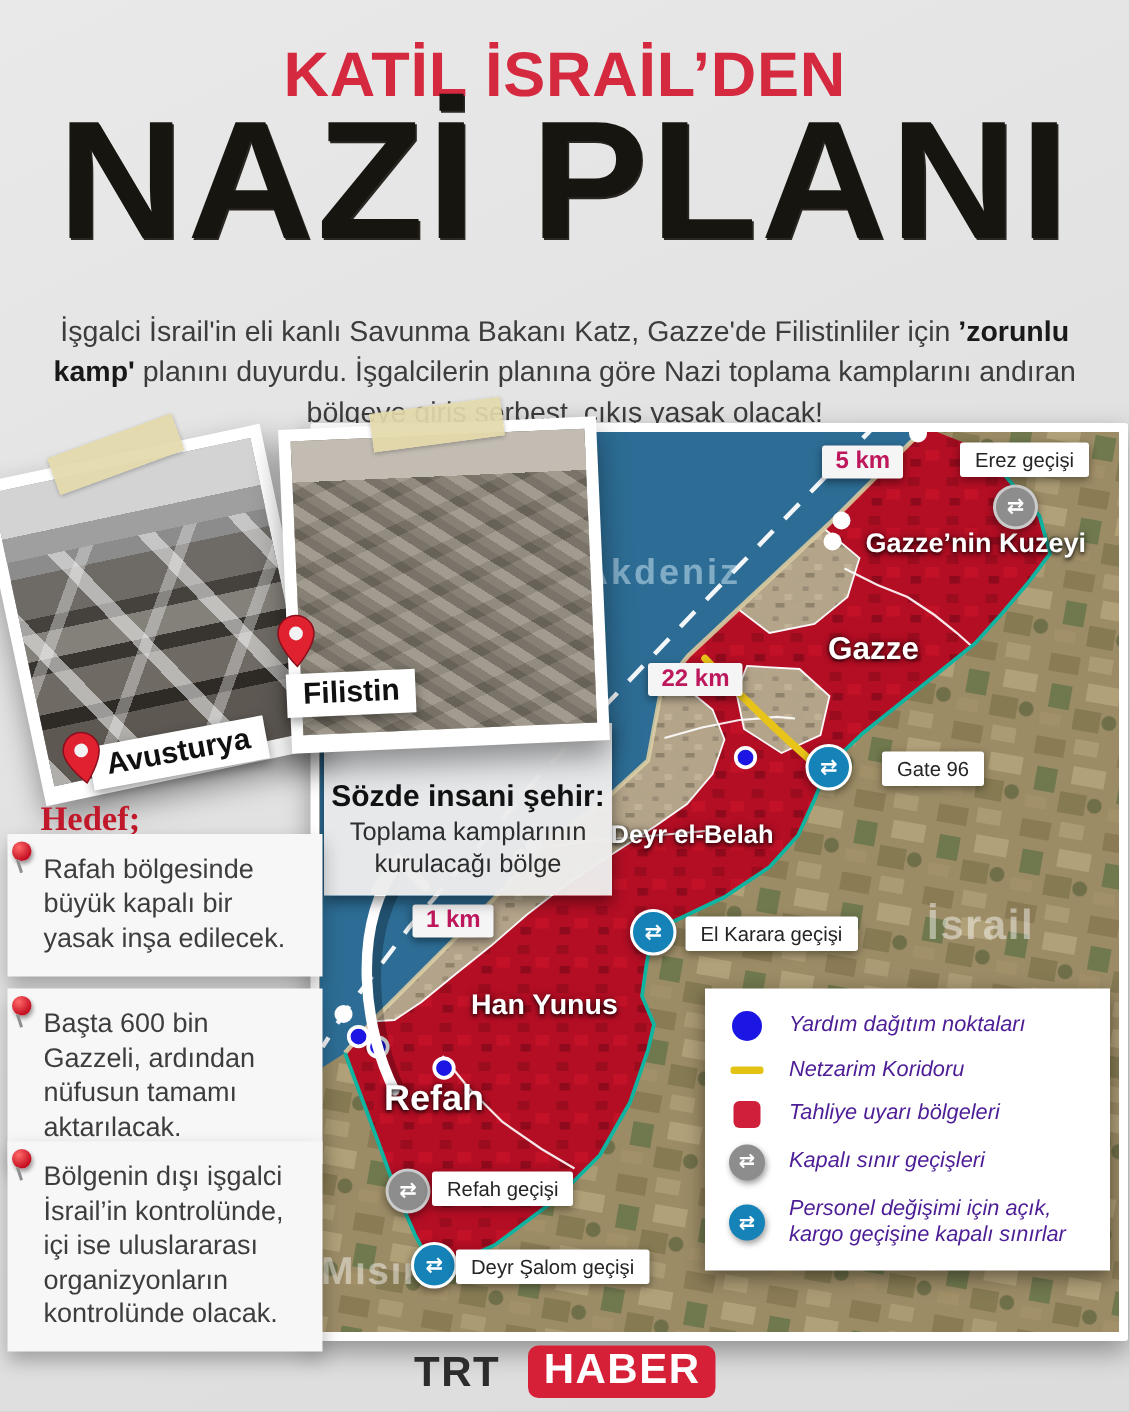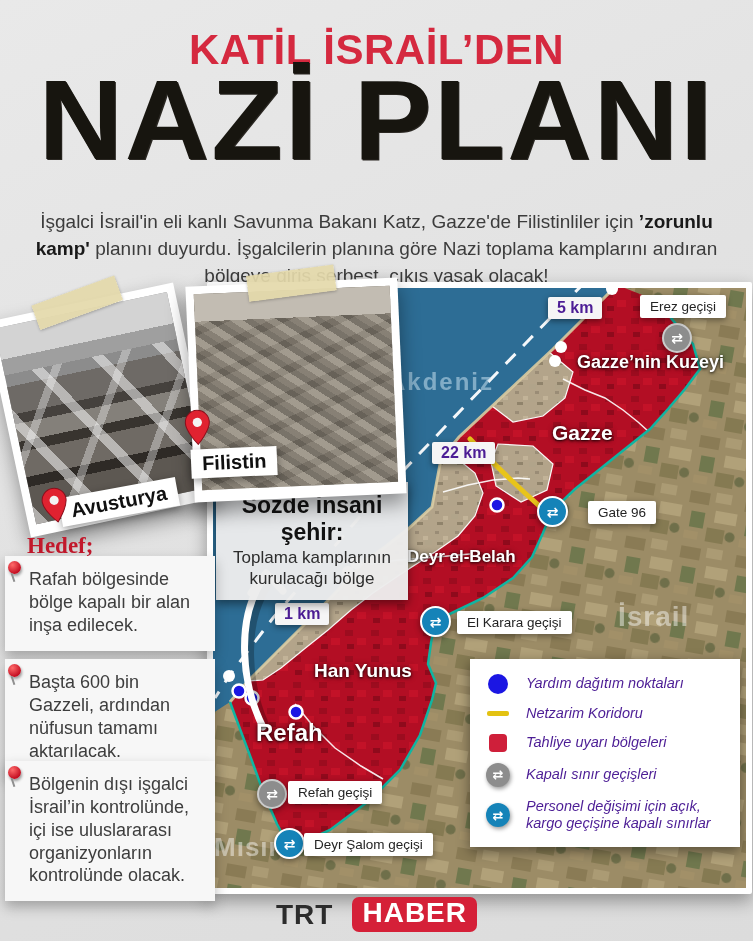--- a/index.html
+++ b/index.html
@@ -18,32 +18,32 @@
   .intro b{color:#191919;}
   
   .map-card{position:absolute;left:207px;top:282px;width:533px;height:600px;
             background:#fff;padding:6px;box-shadow:0 7px 18px rgba(0,0,0,.35);border-radius:2px;}
   .map-inner{position:relative;width:533px;height:600px;overflow:hidden;background:#9c8c66;}
   .map-svg{position:absolute;left:0;top:0;}
   .mlabel{position:absolute;color:#fff;font-weight:800;white-space:nowrap;
           text-shadow:0 1px 3px rgba(0,0,0,.85),0 0 6px rgba(0,0,0,.4);}
   .sea-label{color:rgba(198,224,238,.55);font-size:24px;letter-spacing:2px;text-shadow:none;}
   .ghost-label{color:rgba(255,255,255,.45);text-shadow:none;letter-spacing:1px;}
-  .dist{position:absolute;background:#f5f5f5;color:#4c1d95;font-weight:800;font-size:16px;
+  .dist{position:absolute;background:#f5f5f5;color:#be185d;font-weight:800;font-size:16px;
         padding:2px 9px;border-radius:2px;box-shadow:0 2px 6px rgba(0,0,0,.45);white-space:nowrap;}
   .xlabel{position:absolute;background:#fff;color:#242424;font-size:13.5px;padding:4px 10px;
         border-radius:2px;box-shadow:0 2px 6px rgba(0,0,0,.4);white-space:nowrap;}
   .xicon{position:absolute;border-radius:50%;display:flex;align-items:center;justify-content:center;
         color:#fff;font-family:"DejaVu Sans",sans-serif;font-weight:700;
         box-shadow:0 2px 6px rgba(0,0,0,.45);}
   .xicon.gray{width:26px;height:26px;background:#8d8d8d;border:2px solid rgba(255,255,255,.55);font-size:14px;}
   .xicon.blue{width:27px;height:27px;background:#1583b8;border:2px solid #fff;font-size:14px;}
   .note-box{position:absolute;left:3px;top:194px;width:184px;background:rgba(236,236,236,.97);
         text-align:center;padding:10px 4px 11px;box-shadow:0 4px 9px rgba(0,0,0,.45);}
-  .note-box .t{font-size:23px;font-weight:800;color:#121212;margin-bottom:2px;}
+  .note-box .t{font-size:20px;font-weight:800;color:#121212;margin-bottom:2px;margin-top:28px;}
   .note-box .s{font-size:17px;color:#2d2d2d;line-height:1.22;}
   .legend{position:absolute;left:257px;top:371px;width:248px;background:#fff;
         padding:15px 10px 14px 12px;box-shadow:0 4px 12px rgba(0,0,0,.45);
         display:flex;flex-direction:column;gap:11px;}
   .lrow{display:flex;align-items:center;gap:12px;}
   .lic{flex:0 0 32px;display:flex;justify-content:center;}
   .ltext{font-size:14.5px;font-style:italic;color:#4c1d95;line-height:1.22;}
   .lic-dot{width:20px;height:20px;border-radius:50%;background:#1b16e3;}
   .lic-sq{width:18px;height:18px;border-radius:4px;background:#cf1f3a;}
   .lic-dash{width:22px;height:5px;border-radius:2px;background:#e3c212;}
@@ -276,21 +276,21 @@
     </div>
   </figure>
 
   <div class="hedef">Hedef;</div>
 
   <div class="gcard g1">
     <span class="pushpin">
         <span class="pin-head"></span>
         <span class="pin-needle"></span>
       </span>
-    <span>Rafah bölgesinde bölge kapalı bir alan inşa edilecek.</span>
+    <span>Rafah bölgesinde büyük kapalı bir yasak inşa edilecek.</span>
   </div>
   <div class="gcard g2">
     <span class="pushpin">
         <span class="pin-head"></span>
         <span class="pin-needle"></span>
       </span>
     <span>Başta 600 bin Gazzeli, ardından nüfusun tamamı aktarılacak.</span>
   </div>
   <div class="gcard g3">
     <span class="pushpin">

